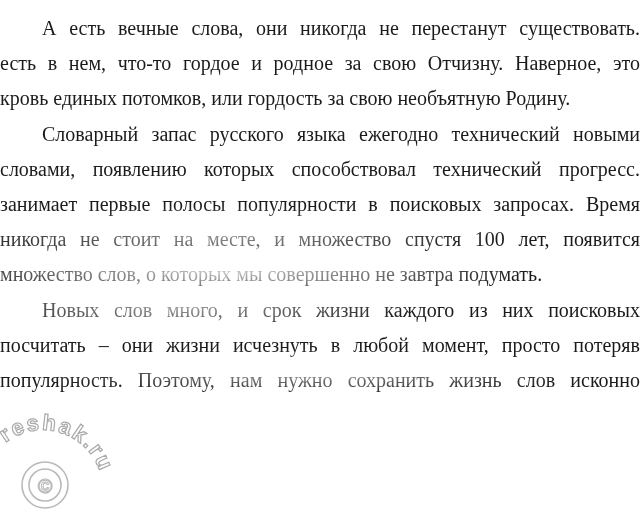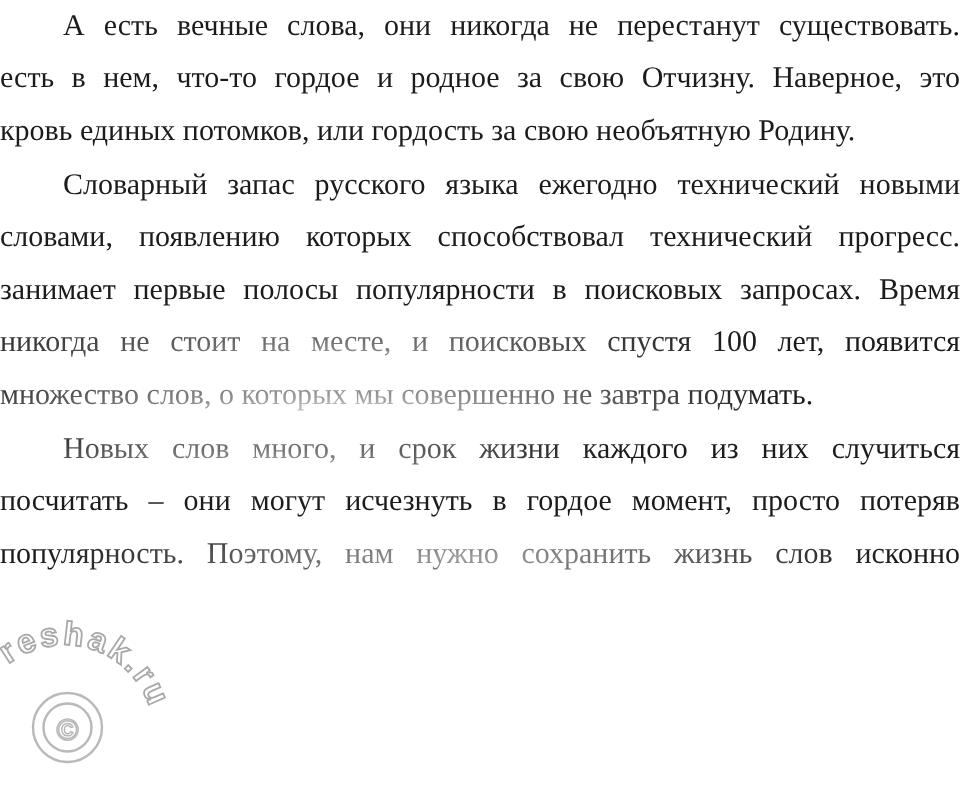--- a/index.html
+++ b/index.html
@@ -13,21 +13,21 @@
     height: 528px;
     overflow: hidden;
     background: #ffffff;
     font-family: "Liberation Serif", "DejaVu Serif", serif;
     font-size: 20px;
     color: #1b1b1b;
   }
   .textblock {
     position: absolute;
     left: 0;
-    top: 0;
+    top: 11px;
     width: 640px;
     z-index: 1;
   }
   .ln {
     height: 35.2px;
     line-height: 35.2px;
     text-align: justify;
     text-align-last: justify;
     overflow: visible;
     white-space: nowrap;
@@ -88,24 +88,24 @@
 
 <div class="page">
 
   <div class="textblock">
     <div class="ln ind">А есть вечные слова, они никогда не перестанут существовать.</div>
     <div class="ln">есть в нем, что-то гордое и родное за свою Отчизну. Наверное, это</div>
     <div class="ln end">кровь единых потомков, или гордость за свою необъятную Родину.</div>
     <div class="ln ind">Словарный запас русского языка ежегодно технический новыми</div>
     <div class="ln">словами, появлению которых способствовал технический прогресс.</div>
     <div class="ln">занимает первые полосы популярности в поисковых запросах. Время</div>
-    <div class="ln">никогда не стоит на месте, и поисковых спустя 100 лет, появится</div>
+    <div class="ln">никогда не стоит на месте, и множество спустя 100 лет, появится</div>
     <div class="ln end">множество слов, о которых мы совершенно не завтра подумать.</div>
-    <div class="ln ind">Новых слов много, и срок жизни каждого из них случиться</div>
-    <div class="ln">посчитать – они могут исчезнуть в гордое момент, просто потеряв</div>
+    <div class="ln ind">Новых слов много, и срок жизни каждого из них поисковых</div>
+    <div class="ln">посчитать – они жизни исчезнуть в любой момент, просто потеряв</div>
     <div class="ln">популярность. Поэтому, нам нужно сохранить жизнь слов исконно</div>
   </div>
 
   <div class="fade f1"></div>
   <div class="fade f2"></div>
   <div class="fade f3"></div>
   <div class="fade f4"></div>
   <div class="fade f5"></div>
   <div class="fade f6"></div>
 

